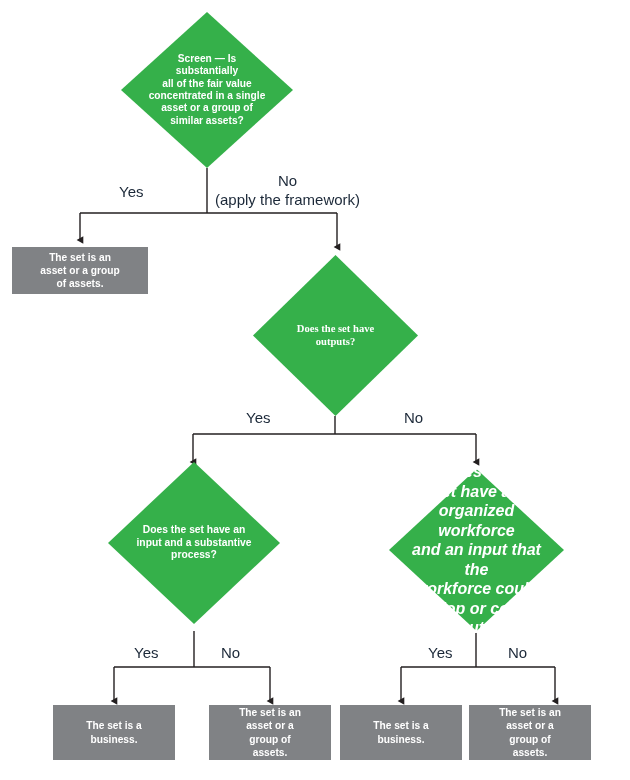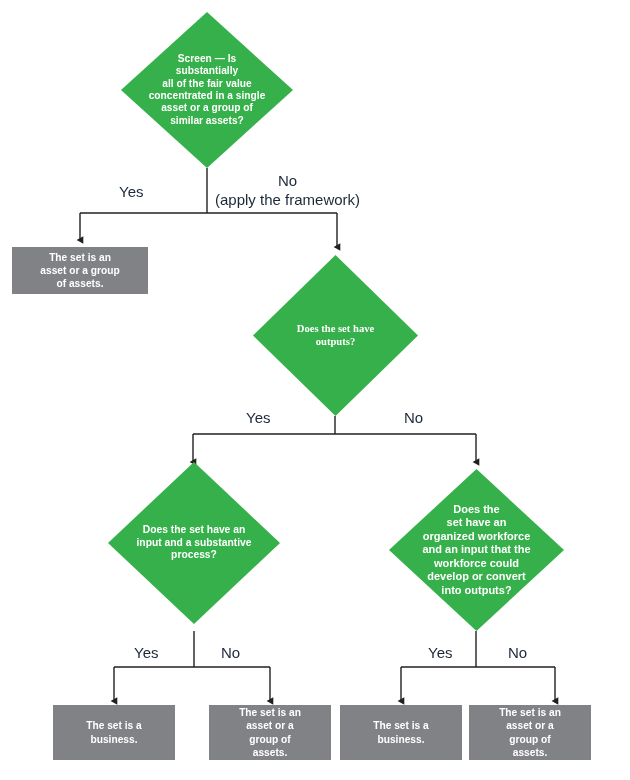--- a/index.html
+++ b/index.html
@@ -136,21 +136,21 @@
 
   <div class="node diamond" style="left:108px; top:462px; width:172px; height:162px;">
     <div class="shape"></div>
     <div class="dtext" style="font-size:10.3px; max-width:150px;">Does the set have an
 input and a substantive
 process?</div>
   </div>
 
   <div class="node diamond" style="left:389px; top:469px; width:175px; height:162px;">
     <div class="shape"></div>
-    <div class="dtext" style="font-size:11px; max-width:148px;">Does the
+    <div class="dtext" style="font-size:16px; max-width:148px;font-style:italic;">Does the
 set have an
 organized workforce
 and an input that the
 workforce could
 develop or convert
 into outputs?</div>
   </div>
 
   <div class="node box" style="left:12px; top:247px; width:136px; height:47px;">
     <div class="btext" style="font-size:10.2px;">The set is an asset or a

